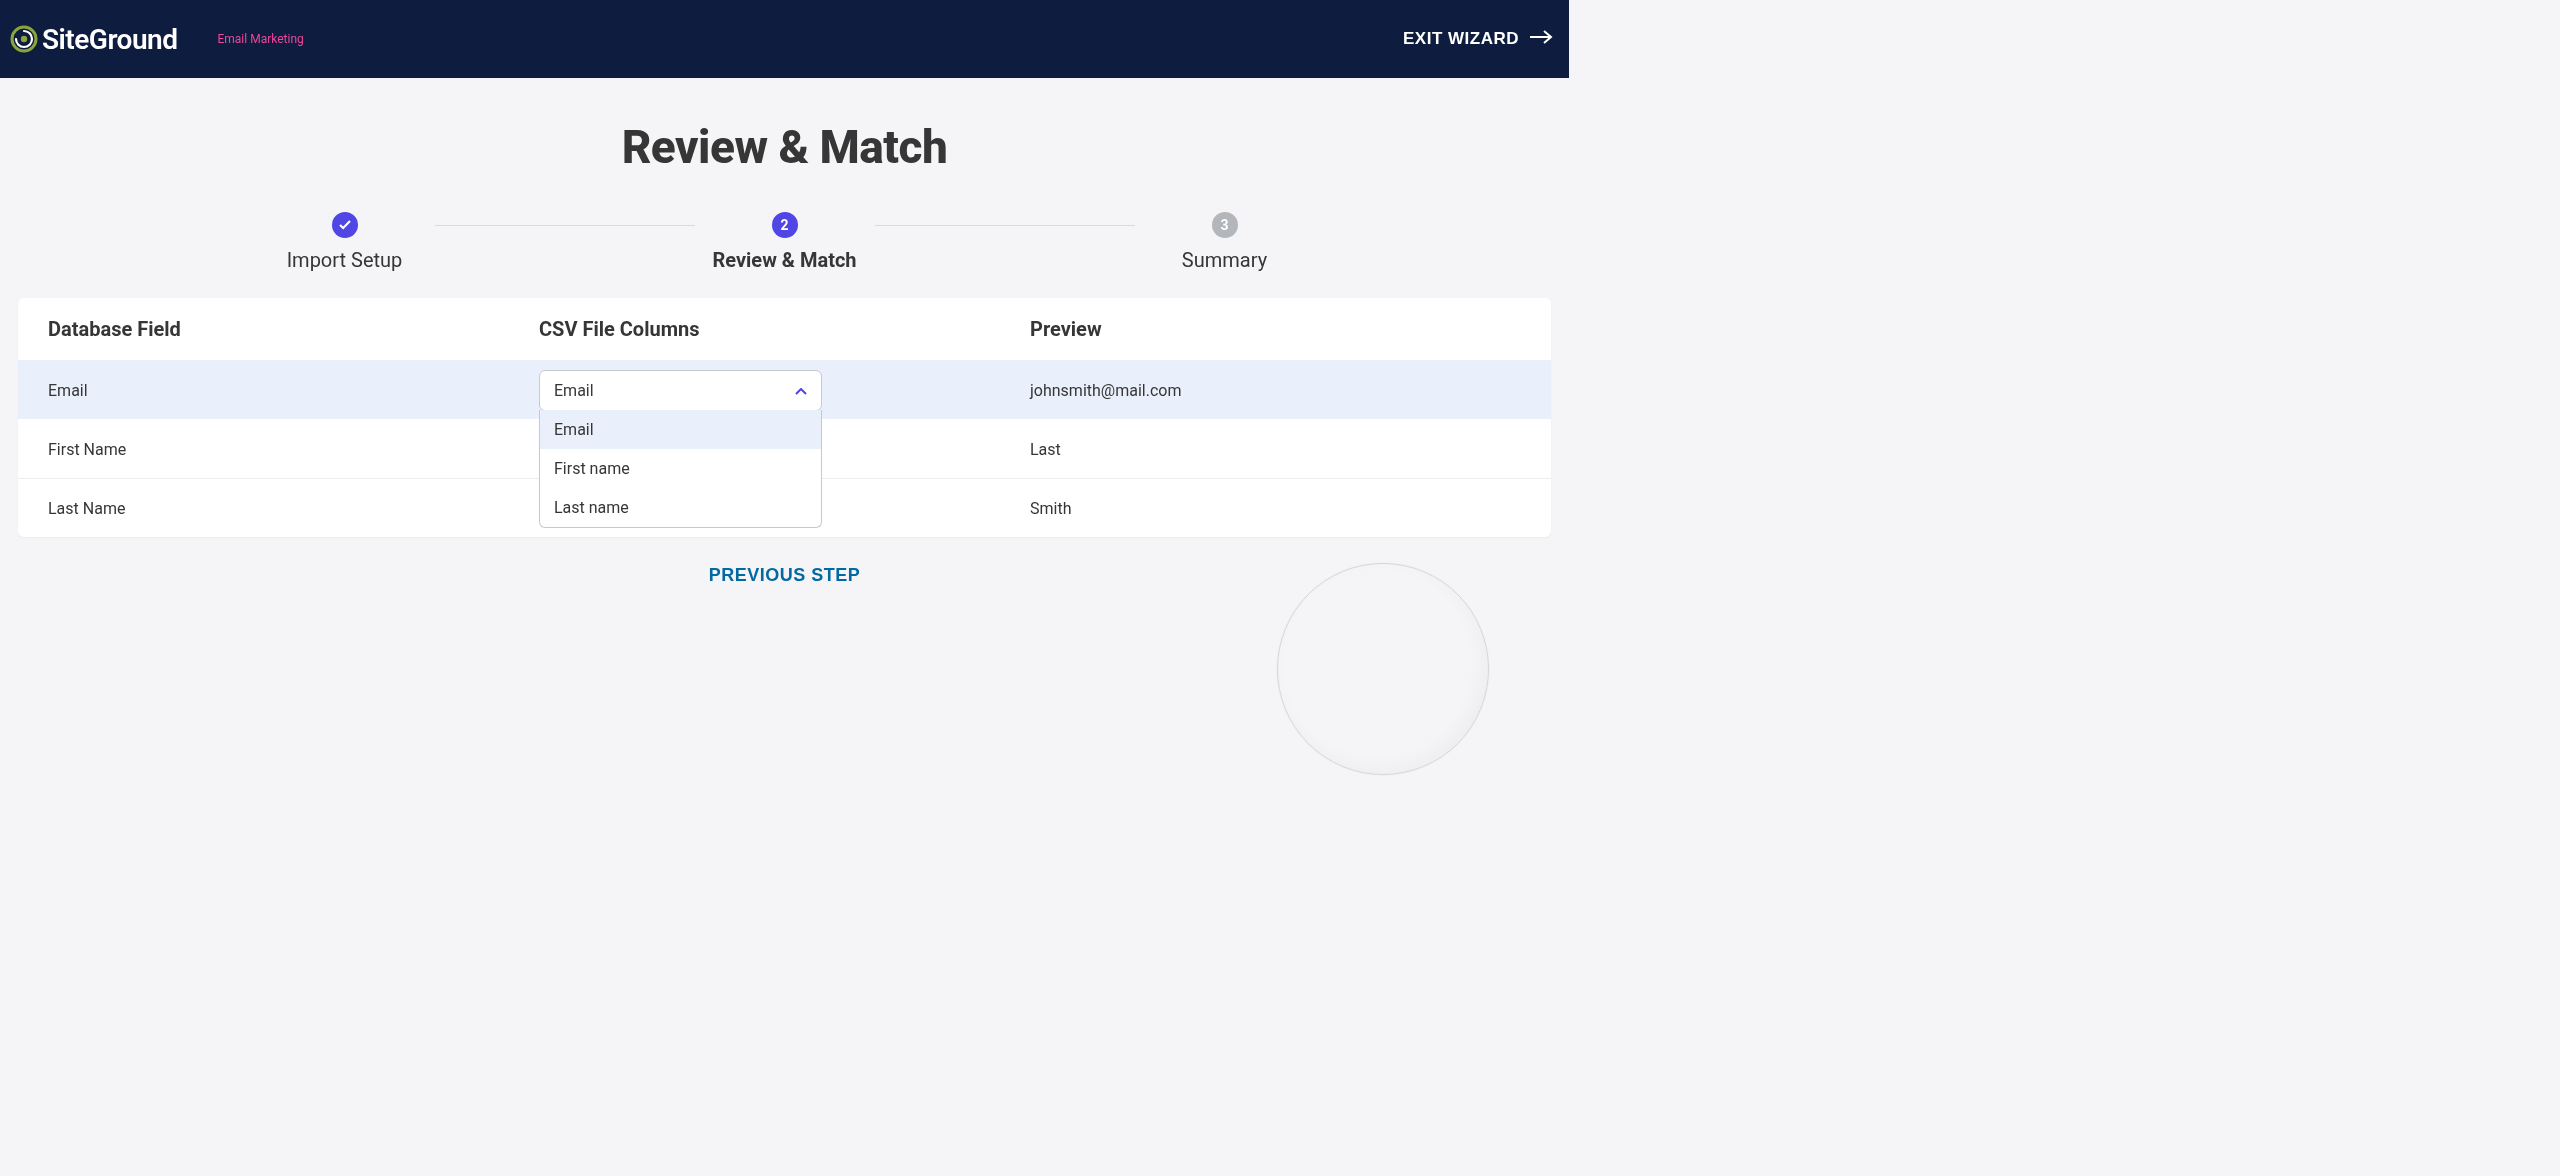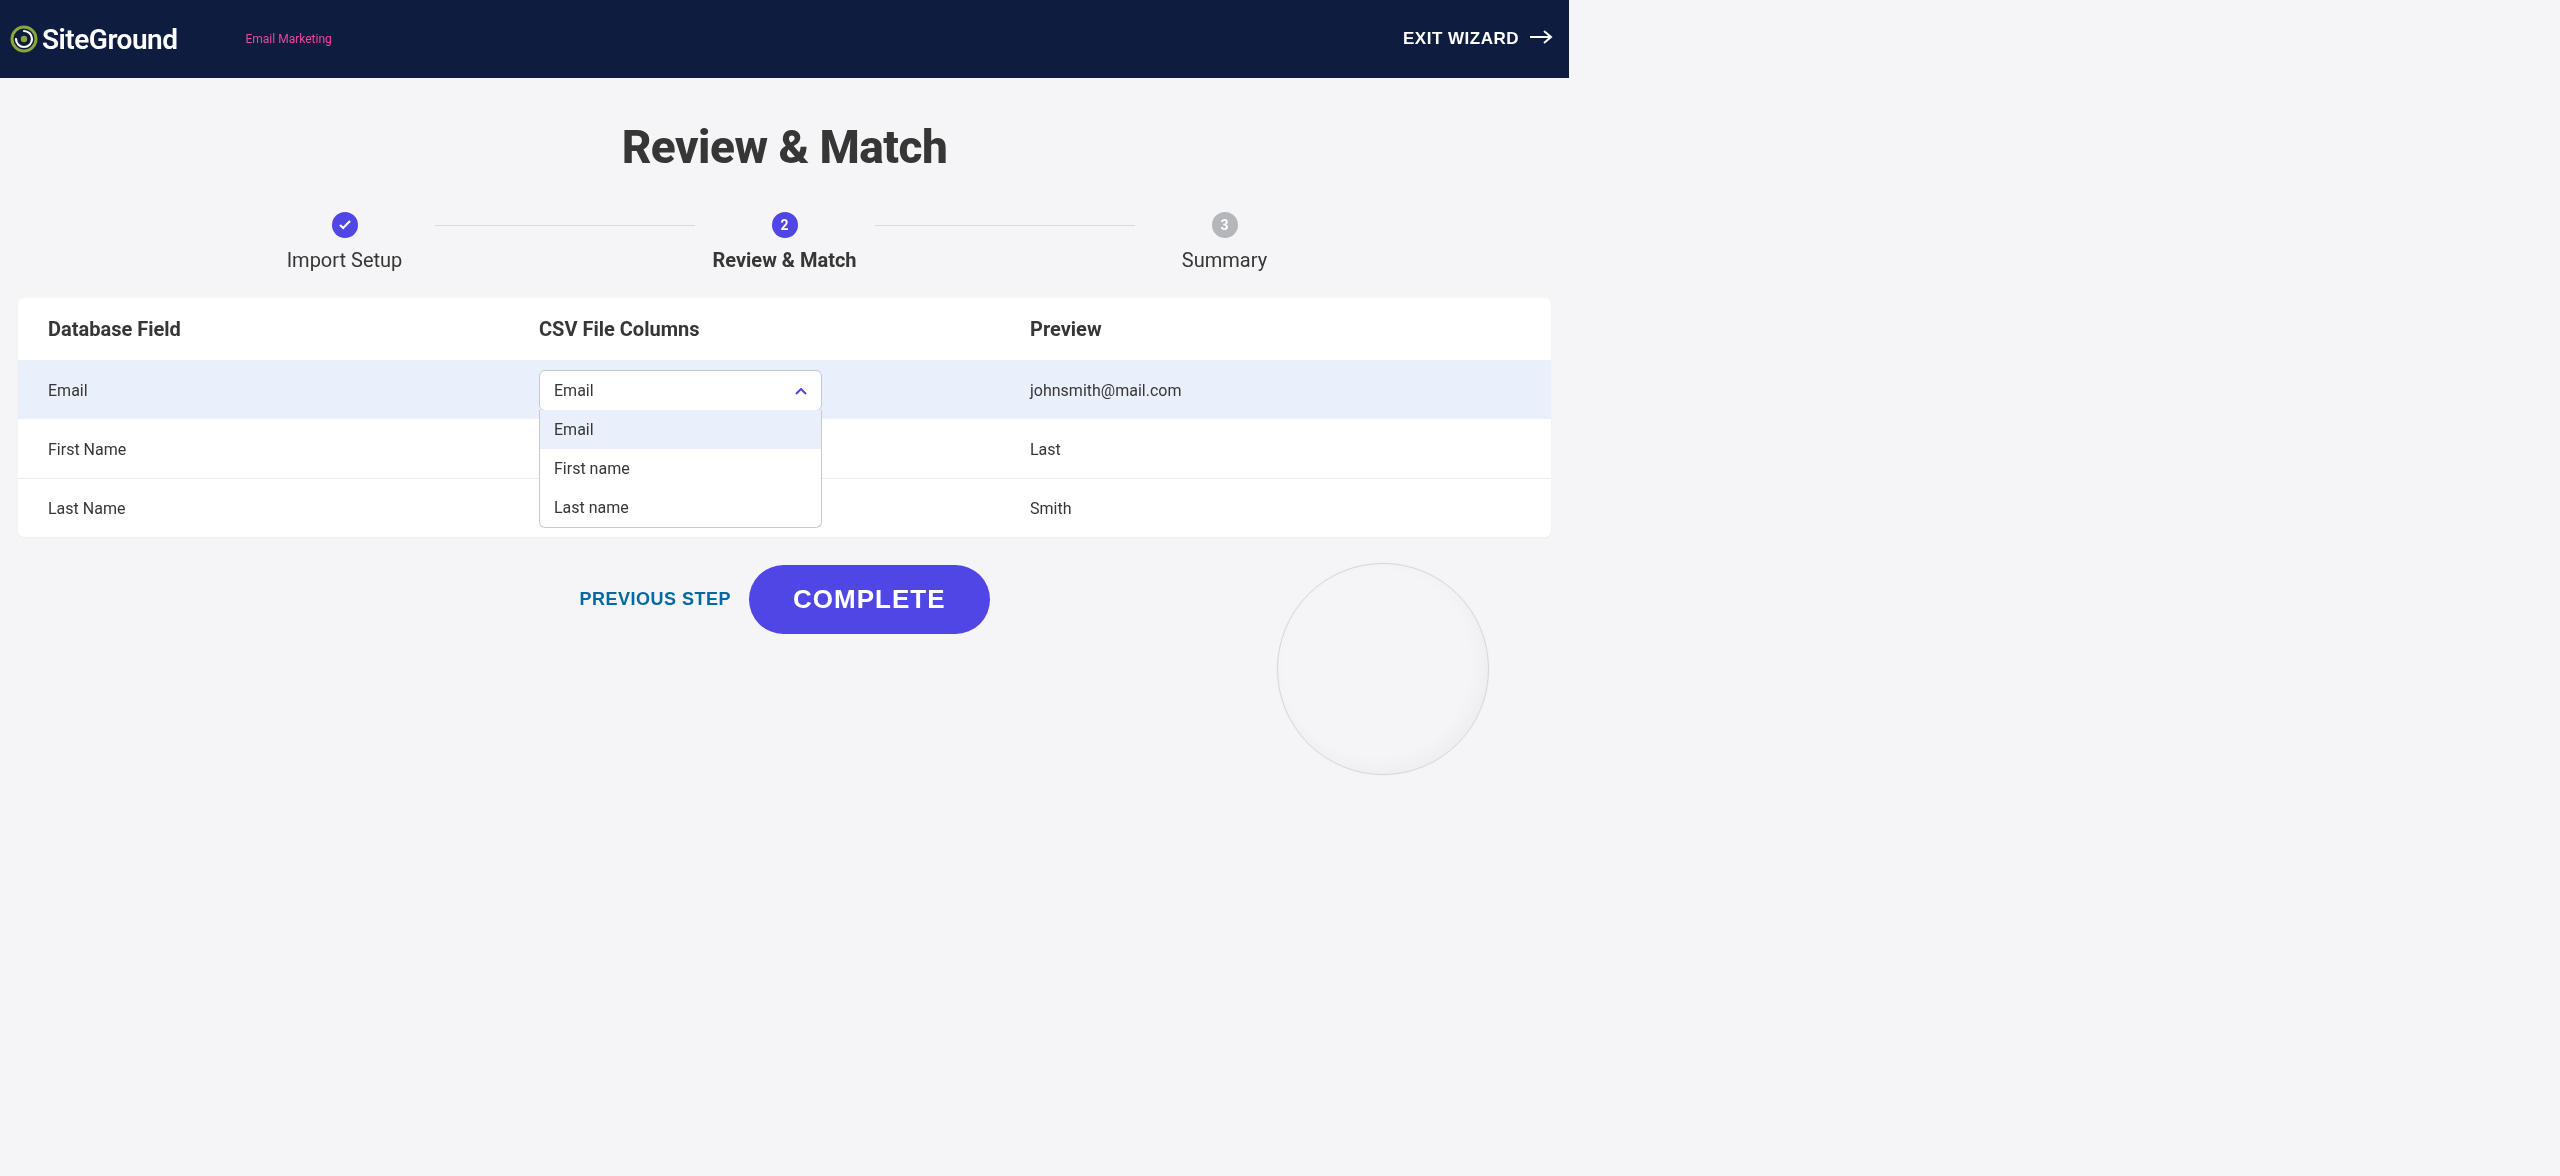--- a/index.html
+++ b/index.html
@@ -10,21 +10,21 @@
   width: 1569px;
 }
 .header {
   background: #0e1c3f;
   height: 78px;
   display: flex;
   align-items: center;
   padding: 0 16px 0 10px;
   justify-content: space-between;
 }
-.header-left { display: flex; align-items: center; gap: 32px; }
+.header-left { display: flex; align-items: center; gap: 4px; }
 .logo { display: flex; align-items: center; gap: 4px; height: 40px; }
 .logo-swirl {
   width: 28px; height: 28px;
   border-radius: 50%;
   display: inline-flex; align-items: center; justify-content: center;
 }
 .logo-text {
   color: #fff;
   font-size: 28px;
   font-weight: 600;
@@ -287,14 +287,13 @@
     <div class="cell">Last Name</div>
     <div class="cell"></div>
     <div class="cell">Smith</div>
   </div>
 </div>
 
 <div class="zoom-ring"></div>
 
 <div class="actions">
   <button class="prev-step">PREVIOUS STEP</button>
-  <button class="complete-btn">COMPLETE</button>
 </div>
 
 </body></html>

